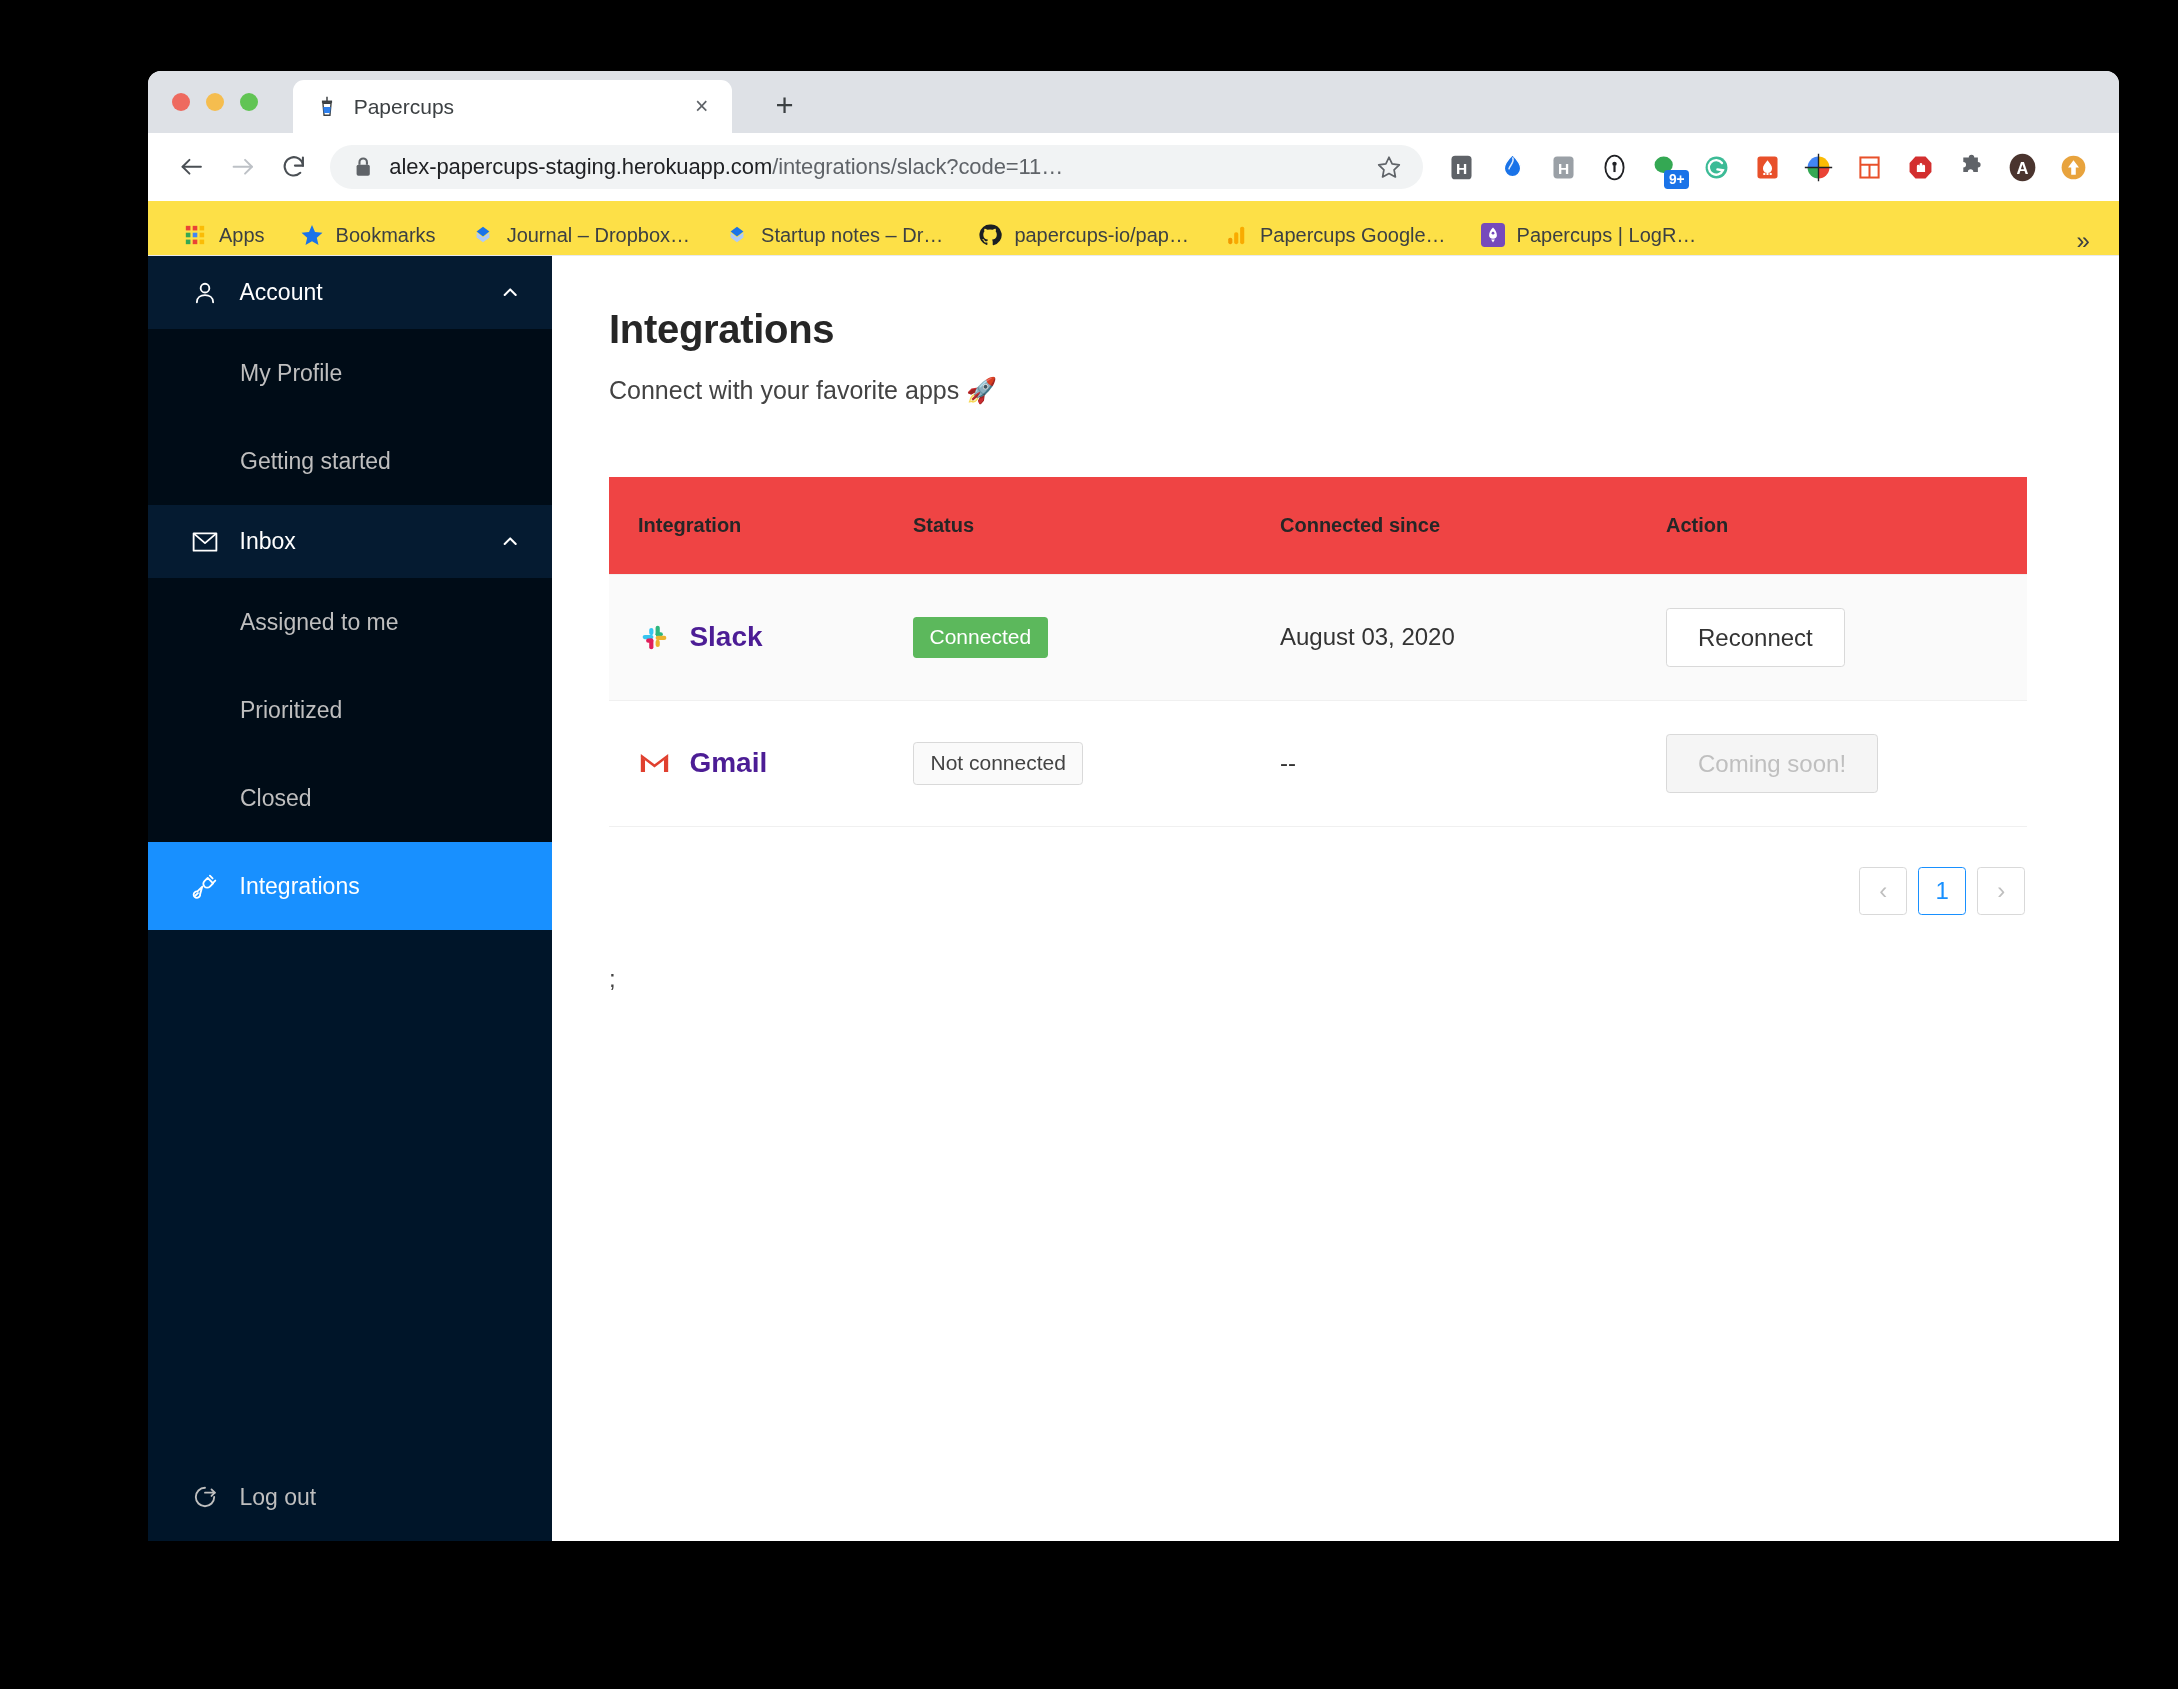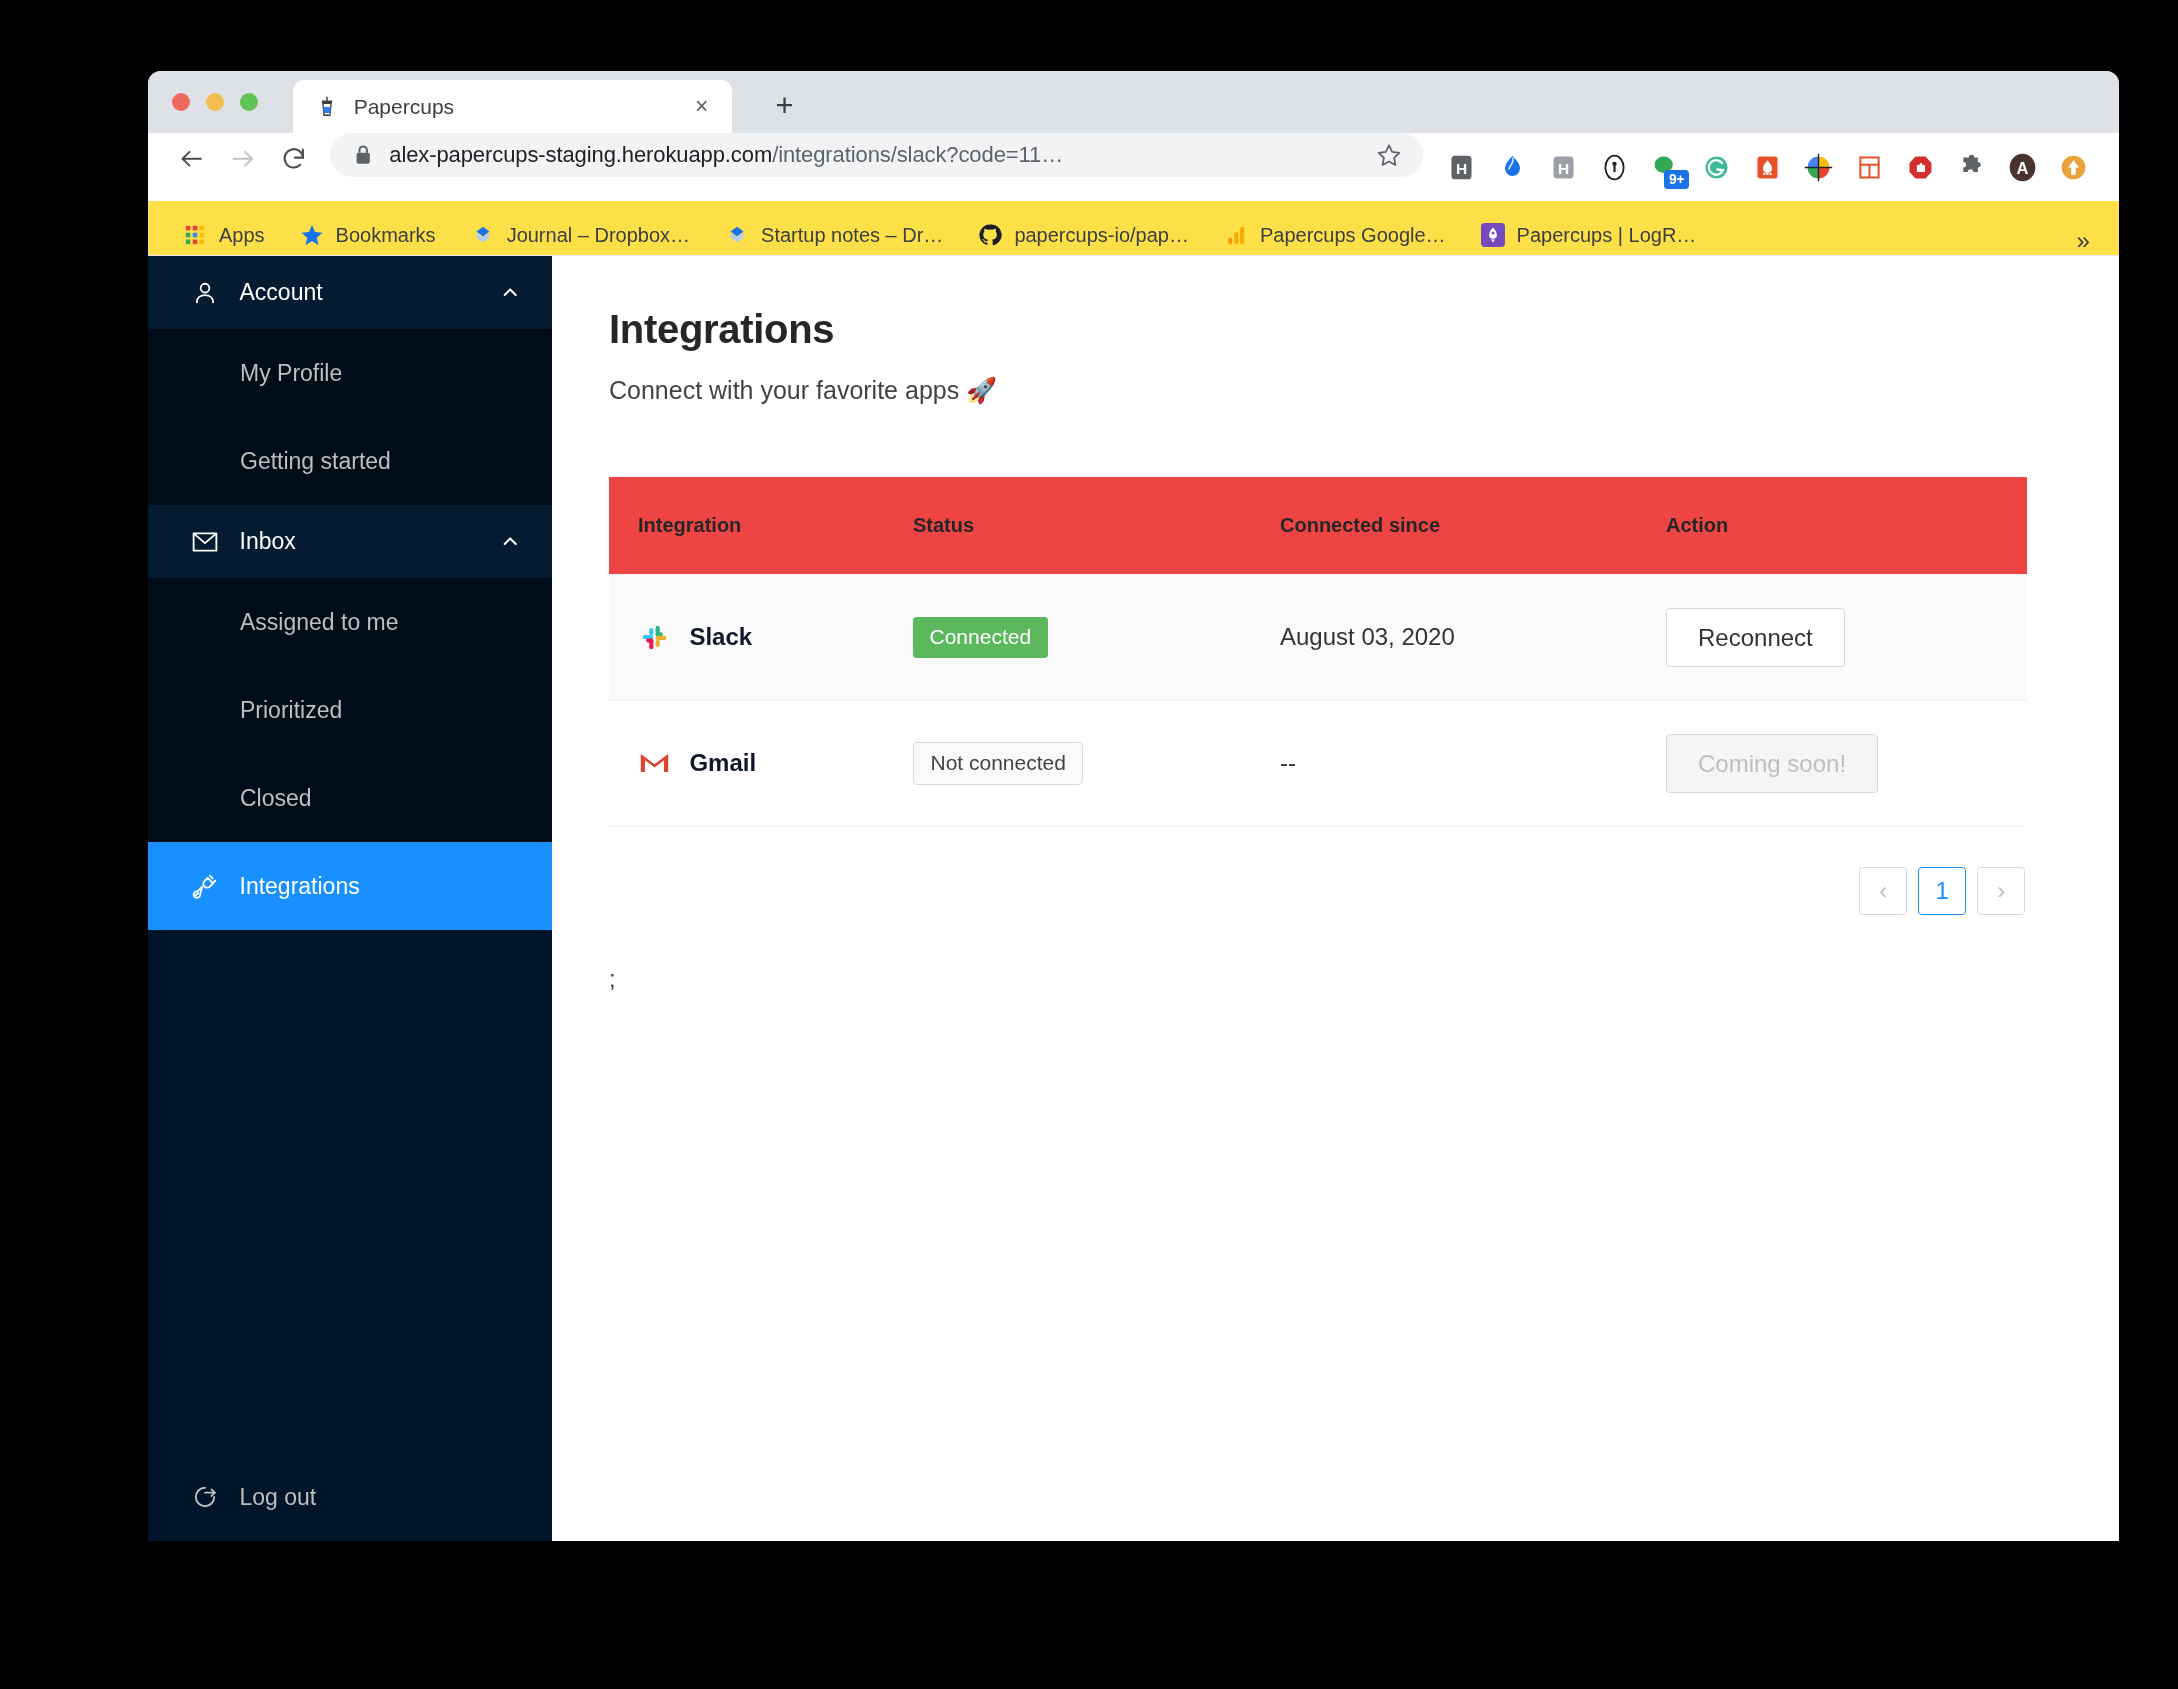--- a/index.html
+++ b/index.html
@@ -69,21 +69,21 @@
     left: 617px; bottom: 8.3px;
     width: 39px; height: 39px;
     display: flex; align-items: center; justify-content: center;
     color: #3c4043; font-size: 31px; font-weight: 300; line-height: 1;
   }
 
   
   .toolbar {
     height: 68px;
     background: #ffffff;
-    display: flex; 
+    display: flex; align-items: center;
     padding: 0 20px 0 18.4px;
     gap: 0;
   }
   .navbtn {
     width: 51px; height: 51px;
     display: flex; align-items: center; justify-content: center;
     color: #4a4f54;
     flex: 0 0 auto;
   }
   .navbtn.disabled { color: #bdc1c6; }
@@ -233,21 +233,21 @@
     vertical-align: middle;
   }
   tr.row-connected td { background: #fafafa; }
   .col-a { width: 275px; }
   .col-b { width: 367px; }
   .col-c { width: 386px; }
   .col-d { width: auto; }
 
   .integ-cell { display: flex; align-items: center; }
   .integ-ico { width: 33px; height: 33px; flex: 0 0 33px; margin-right: 18.4px; display:flex; align-items:center; justify-content:center;}
-  .integ-name { font-weight: bold; font-size: 24px; color: #0f172a; }
+  .integ-name { font-weight: bold; font-size: 28px; color: #4c1d95; }
 
   .badge-connected {
     display: inline-block;
     background: #5cb85c;
     color: #ffffff;
     font-size: 21px;
     padding: 8.3px 16.5px;
     border-radius: 3.7px;
     line-height: 1.15;
   }

